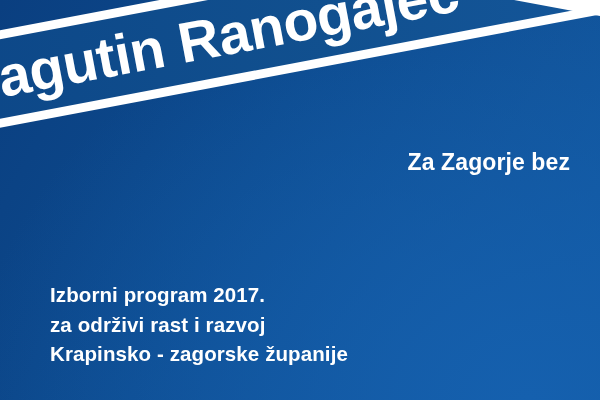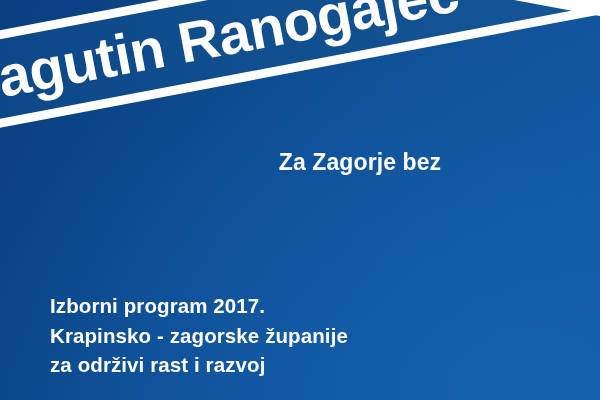--- a/index.html
+++ b/index.html
@@ -83,33 +83,32 @@
     right: 30px;
     top: 148px;
     width: 420px;
     text-align: right;
     color: #ffffff;
     font-size: 23px;
     font-weight: bold;
     line-height: 1.28;
     letter-spacing: 0.1px;
   }
-  .slogan div { white-space: nowrap; text-align: center; }
+  .slogan div { white-space: nowrap; }
 
   
   .subtitle {
     position: absolute;
     left: 50px;
     top: 280px;
     color: #ffffff;
     font-size: 20.5px;
     font-weight: bold;
     line-height: 1.45;
     letter-spacing: 0.1px;
-    margin-top: 11px;
   }
   .subtitle div { white-space: nowrap; }
 </style>
 </head>
 <body>
 
 <div id="poster">
 
   <div class="ribbon-wrap">
     <div class="ribbon-fill"></div>
@@ -118,17 +117,17 @@
   </div>
 
   <div class="corner-wedge"></div>
 
   <div class="slogan">
     <div>Za Zagorje bez</div>
   </div>
 
   <div class="subtitle">
     <div>Izborni program 2017.</div>
+    <div>za održivi rast i razvoj</div>
     <div>Krapinsko - zagorske županije</div>
-    <div>za održivi rast i razvoj</div>
   </div>
 
 </div>
 
 </body></html>

